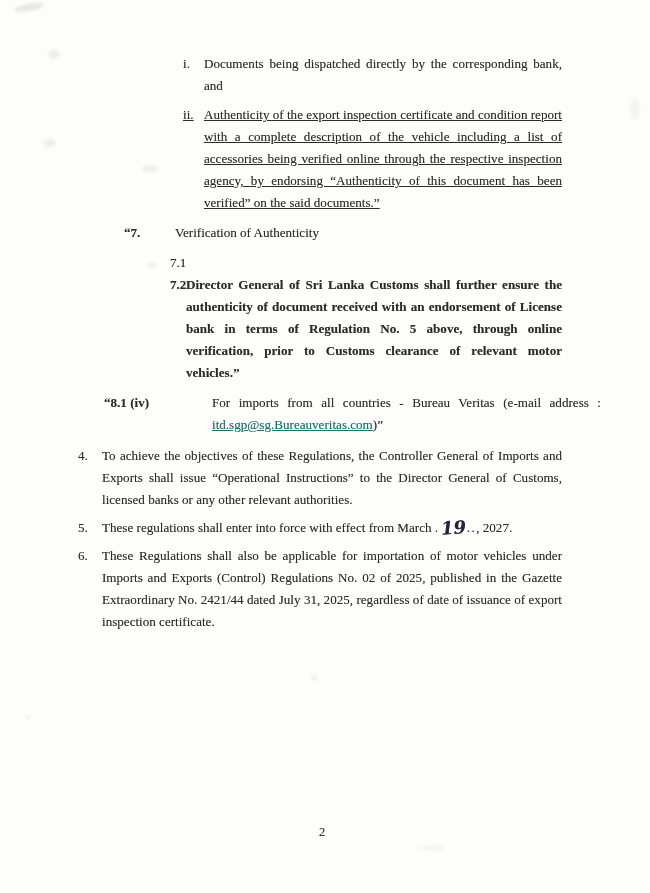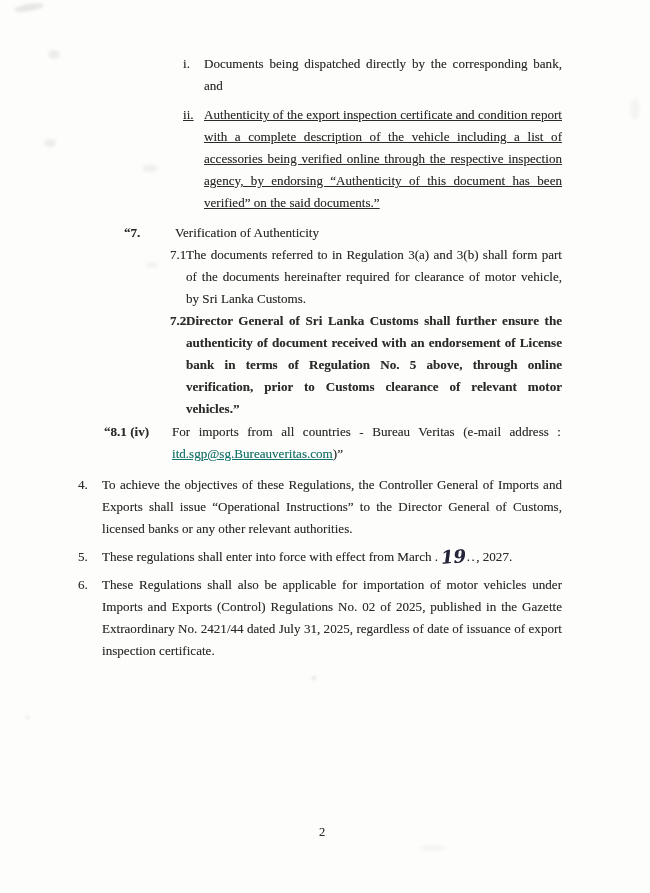--- a/index.html
+++ b/index.html
@@ -27,25 +27,25 @@
   .roman-text { width: 358px; flex: none; }
   .gap-ii { margin-top: 7px; text-decoration: underline; }
 
   
   .sec7-head { margin-top: 8px; margin-left: 124px; }
   .sec7-marker { width: 51px; flex: none; font-weight: bold; }
   .sec7-title { flex: none; }
   .clause { margin-left: 170px; }
   .clause-marker { width: 16px; flex: none; }
   .clause-text { width: 376px; flex: none; }
-  .gap-c1 { margin-top: 0; }
+  .gap-c1 { margin-top: 8px; flex-direction: column; }
   .gap-c2 { margin-top: 0px; font-weight: bold; }
 
   
-  .sec81 { margin-top: 1px; margin-left: 104px; }
+  .sec81 { margin-top: 8px; margin-left: 104px; gap: 40px; }
   .sec81-marker { width: 68px; flex: none; font-weight: bold; }
   .sec81-text { width: 389px; flex: none; }
   .email { color: #0f766e; text-decoration: underline; cursor: pointer; }
 
   
   .item { margin-left: 78px; }
   .item-num { width: 24px; flex: none; }
   .item-text { width: 460px; flex: none; }
   .gap-i4 { margin-top: 9px; }
   .gap-i5 { margin-top: 6px; }
@@ -115,21 +115,20 @@
       <span class="roman-text jt">Authenticity of the export inspection certificate and condition report with a complete description of the vehicle including a list of accessories being verified online through the respective inspection agency, by endorsing “Authenticity of this document has been verified” on the said documents.”</span>
     </div>
 
     <div class="row sec7-head">
       <span class="sec7-marker">“7.</span>
       <span class="sec7-title">Verification of Authenticity</span>
     </div>
 
     <div class="row clause gap-c1">
       <span class="clause-marker">7.1</span>
-      <span class="clause-text jt">The documents referred to in Regulation 3(a) and 3(b) shall form part of the documents hereinafter required for clearance of motor vehicle, by Sri Lanka Customs.</span>
     </div>
 
     <div class="row clause gap-c2">
       <span class="clause-marker">7.2</span>
       <span class="clause-text jt">Director General of Sri Lanka Customs shall further ensure the authenticity of document received with an endorsement of License bank in terms of Regulation No. 5 above, through online verification, prior to Customs clearance of relevant motor vehicles.”</span>
     </div>
 
     <div class="row sec81">
       <span class="sec81-marker">“8.1 (iv)</span>
       <span class="sec81-text jt"><span>For imports from all countries - Bureau Veritas (e-mail address :</span> <a class="email">itd.sgp@sg.Bureauveritas.com</a><span>)”</span></span>

